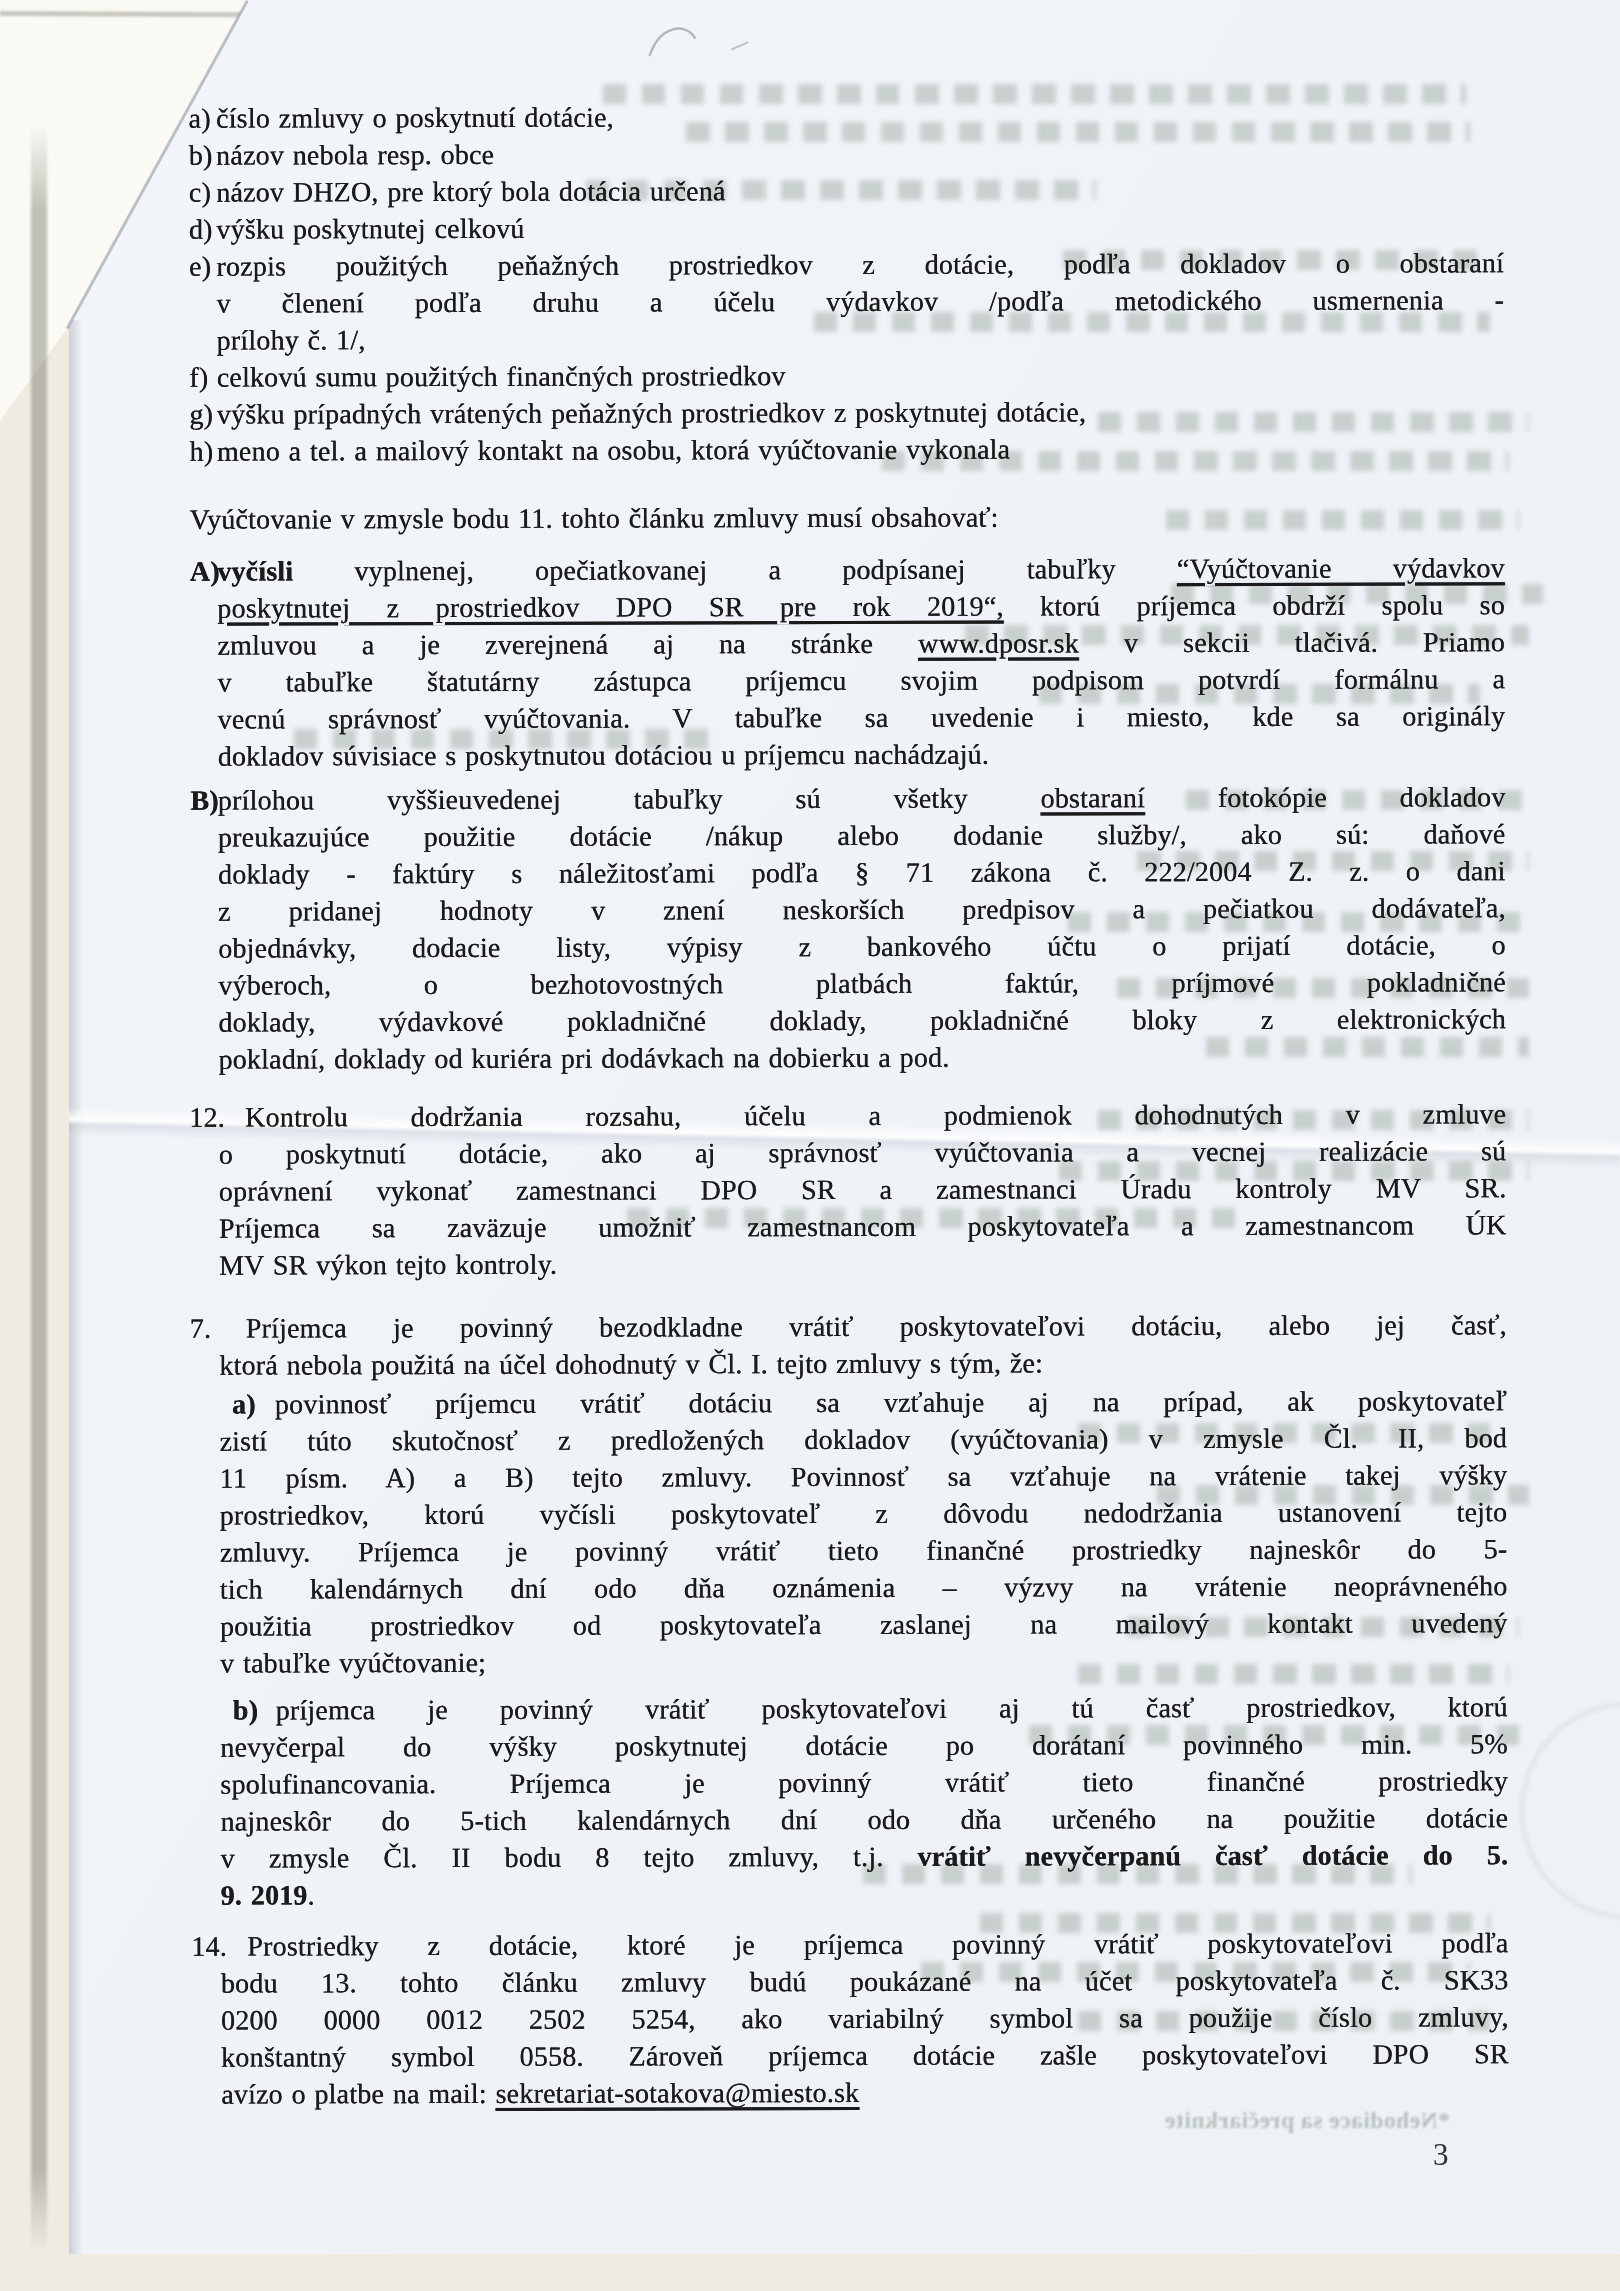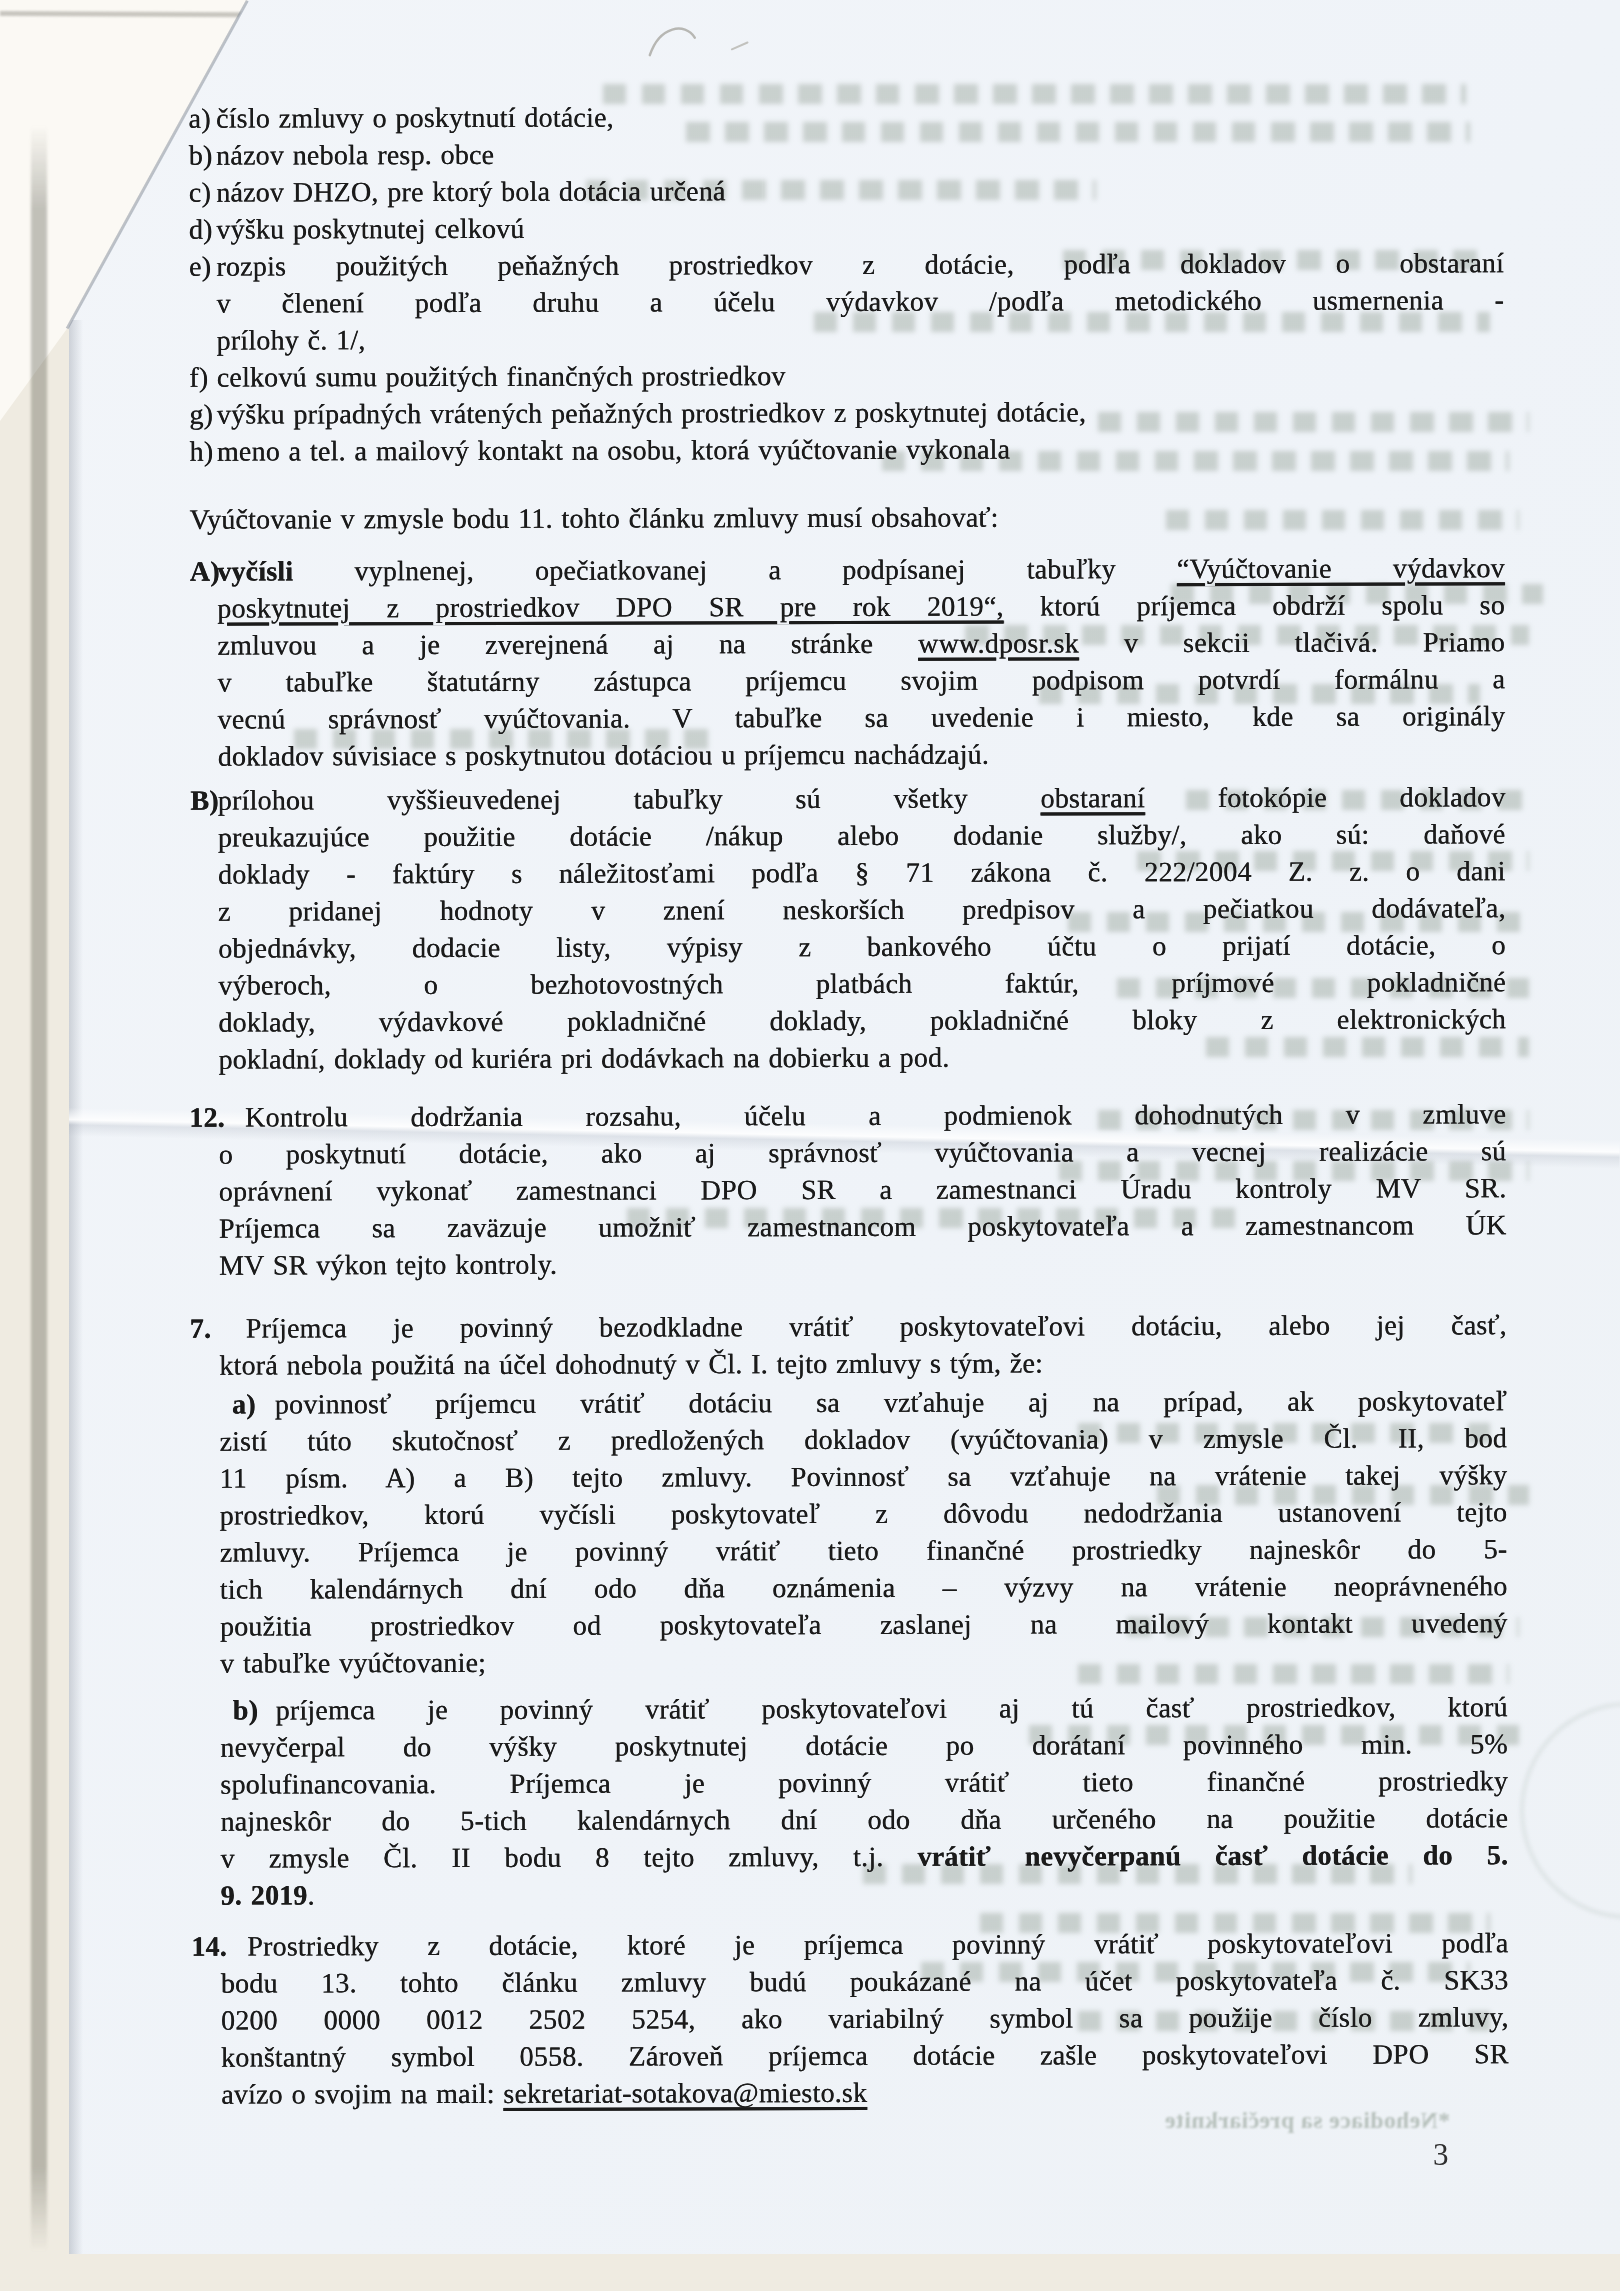--- a/index.html
+++ b/index.html
@@ -68,21 +68,21 @@
     letter-spacing:0.2px;word-spacing:1.5px;
     transform:rotate(-.15deg);
   }
   .line{text-align:justify;text-align-last:justify;}
   .line.last{text-align-last:left;}
   .b{font-weight:bold;}
   .u{text-decoration:underline;text-decoration-thickness:2.5px;text-underline-offset:4.9px;}
   .u2{text-decoration-thickness:3.4px;}
   .hang,.num{position:relative;padding-left:27.4px;}
   .hang > .label{position:absolute;left:0;}
-  .num  > .label{position:absolute;left:-2px;font-weight:bold;}
+  .num  > .label{position:absolute;left:-2px;font-weight:normal;}
   .num  > .line.first{text-indent:26.5px;}
   .sub{padding-left:27.4px;}
   .sublabel{font-weight:bold;display:inline-block;margin-left:12.7px;min-width:33px;margin-right:9.8px;}
   #list{margin-top:98px;}
   #intro{margin-top:31px;}
   #secA{margin-top:14.7px;}
   #secB{margin-top:7.8px;}
   #s12{margin-top:20.6px;}
   #s13{margin-top:25.5px;}
   #s13a{margin-top:2.9px;}
@@ -226,21 +226,21 @@
         <div class="line"><span>najneskôr do 5-tich kalendárnych dní odo dňa určeného na použitie dotácie</span></div>
         <div class="line"><span>v zmysle Čl. II bodu 8 tejto zmluvy, t.j. </span><span class="b">vrátiť nevyčerpanú časť dotácie do 5.</span></div>
         <div class="line last"><span class="b">9. 2019</span><span>.</span></div>
       </div>
       <div id="s14" class="blk num">
         <span class="label">14.</span>
         <div class="line first"><span>Prostriedky z dotácie, ktoré je príjemca povinný vrátiť poskytovateľovi podľa</span></div>
         <div class="line"><span>bodu 13. tohto článku zmluvy budú poukázané na účet poskytovateľa č. SK33</span></div>
         <div class="line"><span>0200 0000 0012 2502 5254, ako variabilný symbol sa použije číslo zmluvy,</span></div>
         <div class="line"><span>konštantný symbol 0558. Zároveň príjemca dotácie zašle poskytovateľovi DPO SR</span></div>
-        <div class="line last"><span>avízo o svojim na mail: </span><span class="u">sekretariat-sotakova@miesto.sk</span></div>
+        <div class="line last"><span>avízo o platbe na mail: </span><span class="u">sekretariat-sotakova@miesto.sk</span></div>
       </div>
     </div>
   <div class="page-number">3</div>
 </div>
 
 <div class="diag-edge"></div>
 
 <svg class="pen-mark" width="127" height="49" viewBox="0 0 130 50">
   <path d="M8,38 C18,8 44,4 54,20" stroke="#b7b7b3" stroke-width="2.5" fill="none" stroke-linecap="round"></path>
   <path d="M92,32 l16,-7" stroke="#c2c2be" stroke-width="2" fill="none" stroke-linecap="round"></path>

